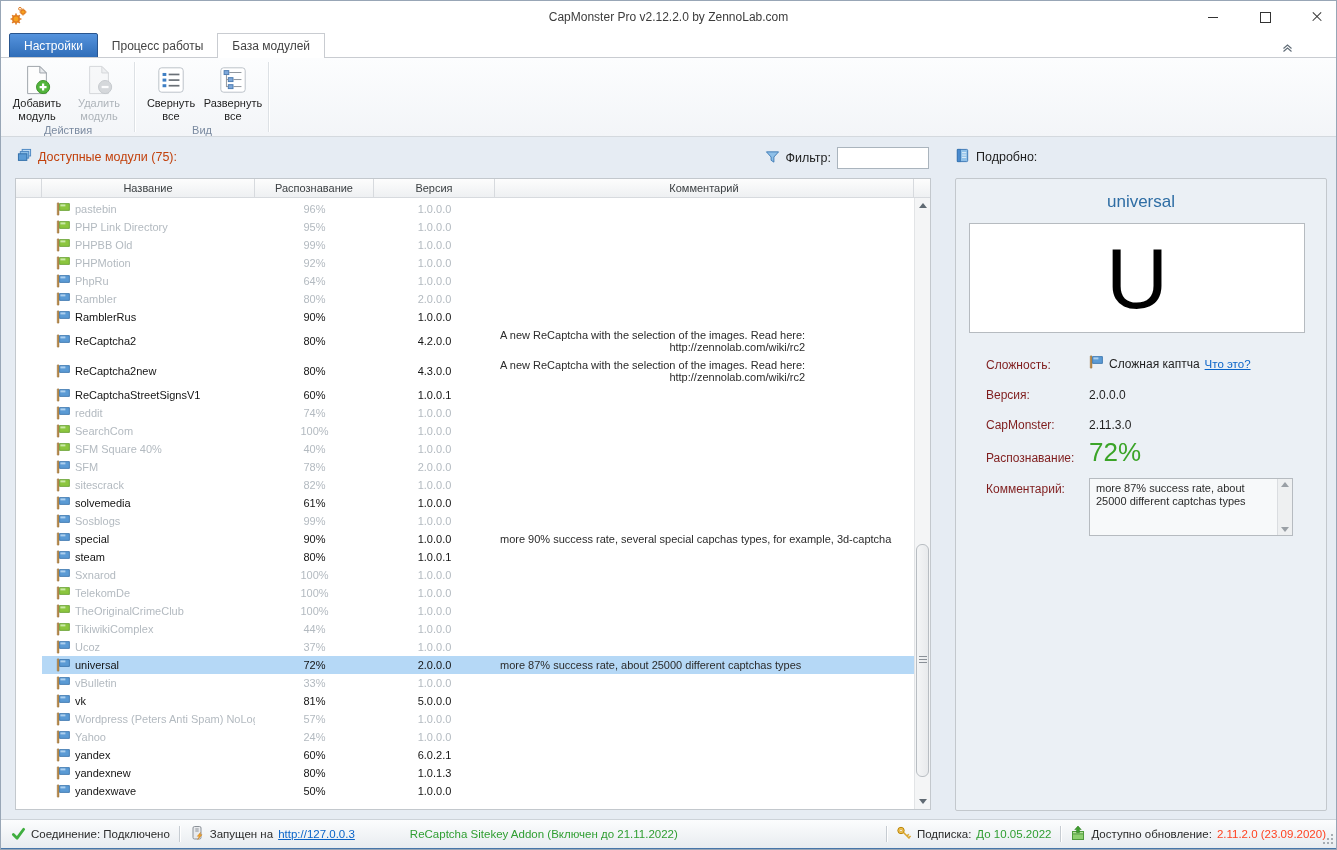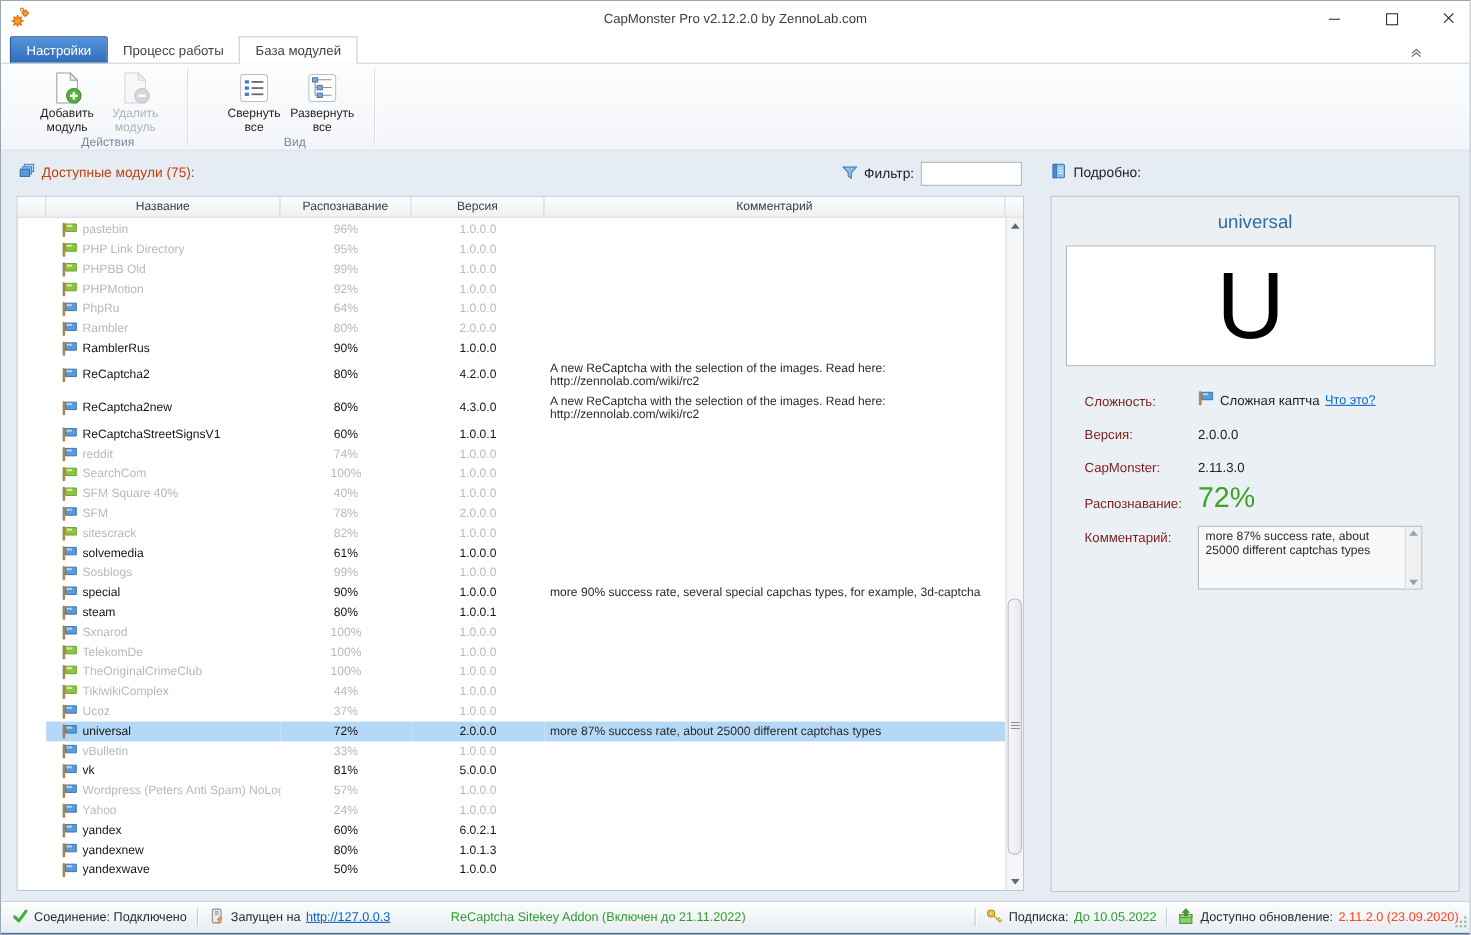--- a/index.html
+++ b/index.html
@@ -23,21 +23,21 @@
   .tabstrip { position:absolute; left:0; top:32px; width:100%; height:25px; background:#fff; }
   .tabstrip::after { content:""; position:absolute; left:0; bottom:0; width:100%; height:1px; background:#c9ccd1; }
   .tabs { position:absolute; left:8px; bottom:0; display:flex; height:25px; align-items:flex-end; }
   .tab { height:24px; padding:0 14px; display:flex; align-items:center; font-size:12px; color:#444; position:relative; }
   .tab.accent { background:linear-gradient(#5593dd,#2f6db8); border:1px solid #29558e; border-radius:2px 2px 0 0; color:#fff; height:25px; }
   .tab.active { background:#fff; border:1px solid #c9ccd1; border-bottom:none; z-index:3; height:25px; }
   .collapse-ribbon { position:absolute; right:40px; bottom:3px; width:18px; height:16px; display:flex; align-items:center; justify-content:center; }
 
   
   .ribbon { position:absolute; left:0; top:57px; width:100%; height:79px; background:linear-gradient(#fcfdfe,#f3f5f8); border-bottom:1px solid #d4d9de; display:flex; }
-  .rgroup { position:relative; padding:3px 18px 13px 6px; display:flex; gap:2px;margin-left:24px; }
+  .rgroup { position:relative; padding:3px 6px 13px 6px; display:flex; gap:2px; }
   .rgroup::after { content:""; position:absolute; right:0; top:4px; bottom:4px; width:1px; background:#dde1e5; box-shadow:1px 0 0 #fff; }
   .glabel { position:absolute; left:0; right:0; bottom:0; text-align:center; font-size:11px; color:#7a8aa0; }
   .rbtn { width:60px; display:flex; flex-direction:column; align-items:center; padding-top:2px; border-radius:3px; }
   .rbtn .ricon { height:34px; display:flex; align-items:center; justify-content:center; }
   .rbtn .rlabel { font-size:11px; line-height:12.5px; text-align:center; color:#1f1f1f; white-space:pre-line; }
   .rbtn.disabled .rlabel { color:#aeb4ba; }
   .rbtn.disabled .ricon { opacity:.55; }
 
   
   .content { position:absolute; left:0; top:136px; width:100%; height:682px; background:#e6ecf3; }
@@ -49,21 +49,21 @@
   .table { position:absolute; left:14px; top:41px; width:916px; height:632px; background:#fff; border:1px solid #c3c8cd; display:flex; flex-direction:column; }
   .thead { display:flex; height:19px; background:linear-gradient(#fdfdfd,#eef0f2); border-bottom:1px solid #d7dade; flex:none; }
   .hc { font-size:11px; color:#3c4043; display:flex; align-items:center; justify-content:center; border-right:1px solid #d7dade; }
   .hc.corner { border-right:none; }
   .c0 { width:26px; flex:none; }
   .cname { width:213px; flex:none; }
   .crec { width:119px; flex:none; }
   .cver { width:121px; flex:none; }
   .ccom { flex:1; min-width:0; }
   .corner { width:16px; flex:none; }
-  .tbody-wrap { flex:1; display:flex; min-height:0; }
+  .tbody-wrap { flex:1; display:flex; min-height:0;text-align:right; }
   .tbody { flex:1; min-width:0; padding-top:2px; }
   .trow { display:flex; height:18px; align-items:stretch; }
   .trow.tall { height:30px; }
   .trow .c { display:flex; align-items:center; font-size:11px; overflow:hidden; white-space:nowrap; }
   .trow .crec,.trow .cver { justify-content:center; }
   .trow .cname { padding-left:0; gap:4px; }
   .trow .cname .flagwrap { margin-left:14px; flex:none; display:flex; }
   .trow .ccom { padding-left:5px; color:#2b2b2b; white-space:pre-line; line-height:12.5px; }
   .trow.enabled { color:#141414; }
   .trow.disabled { color:#b3bac0; }

